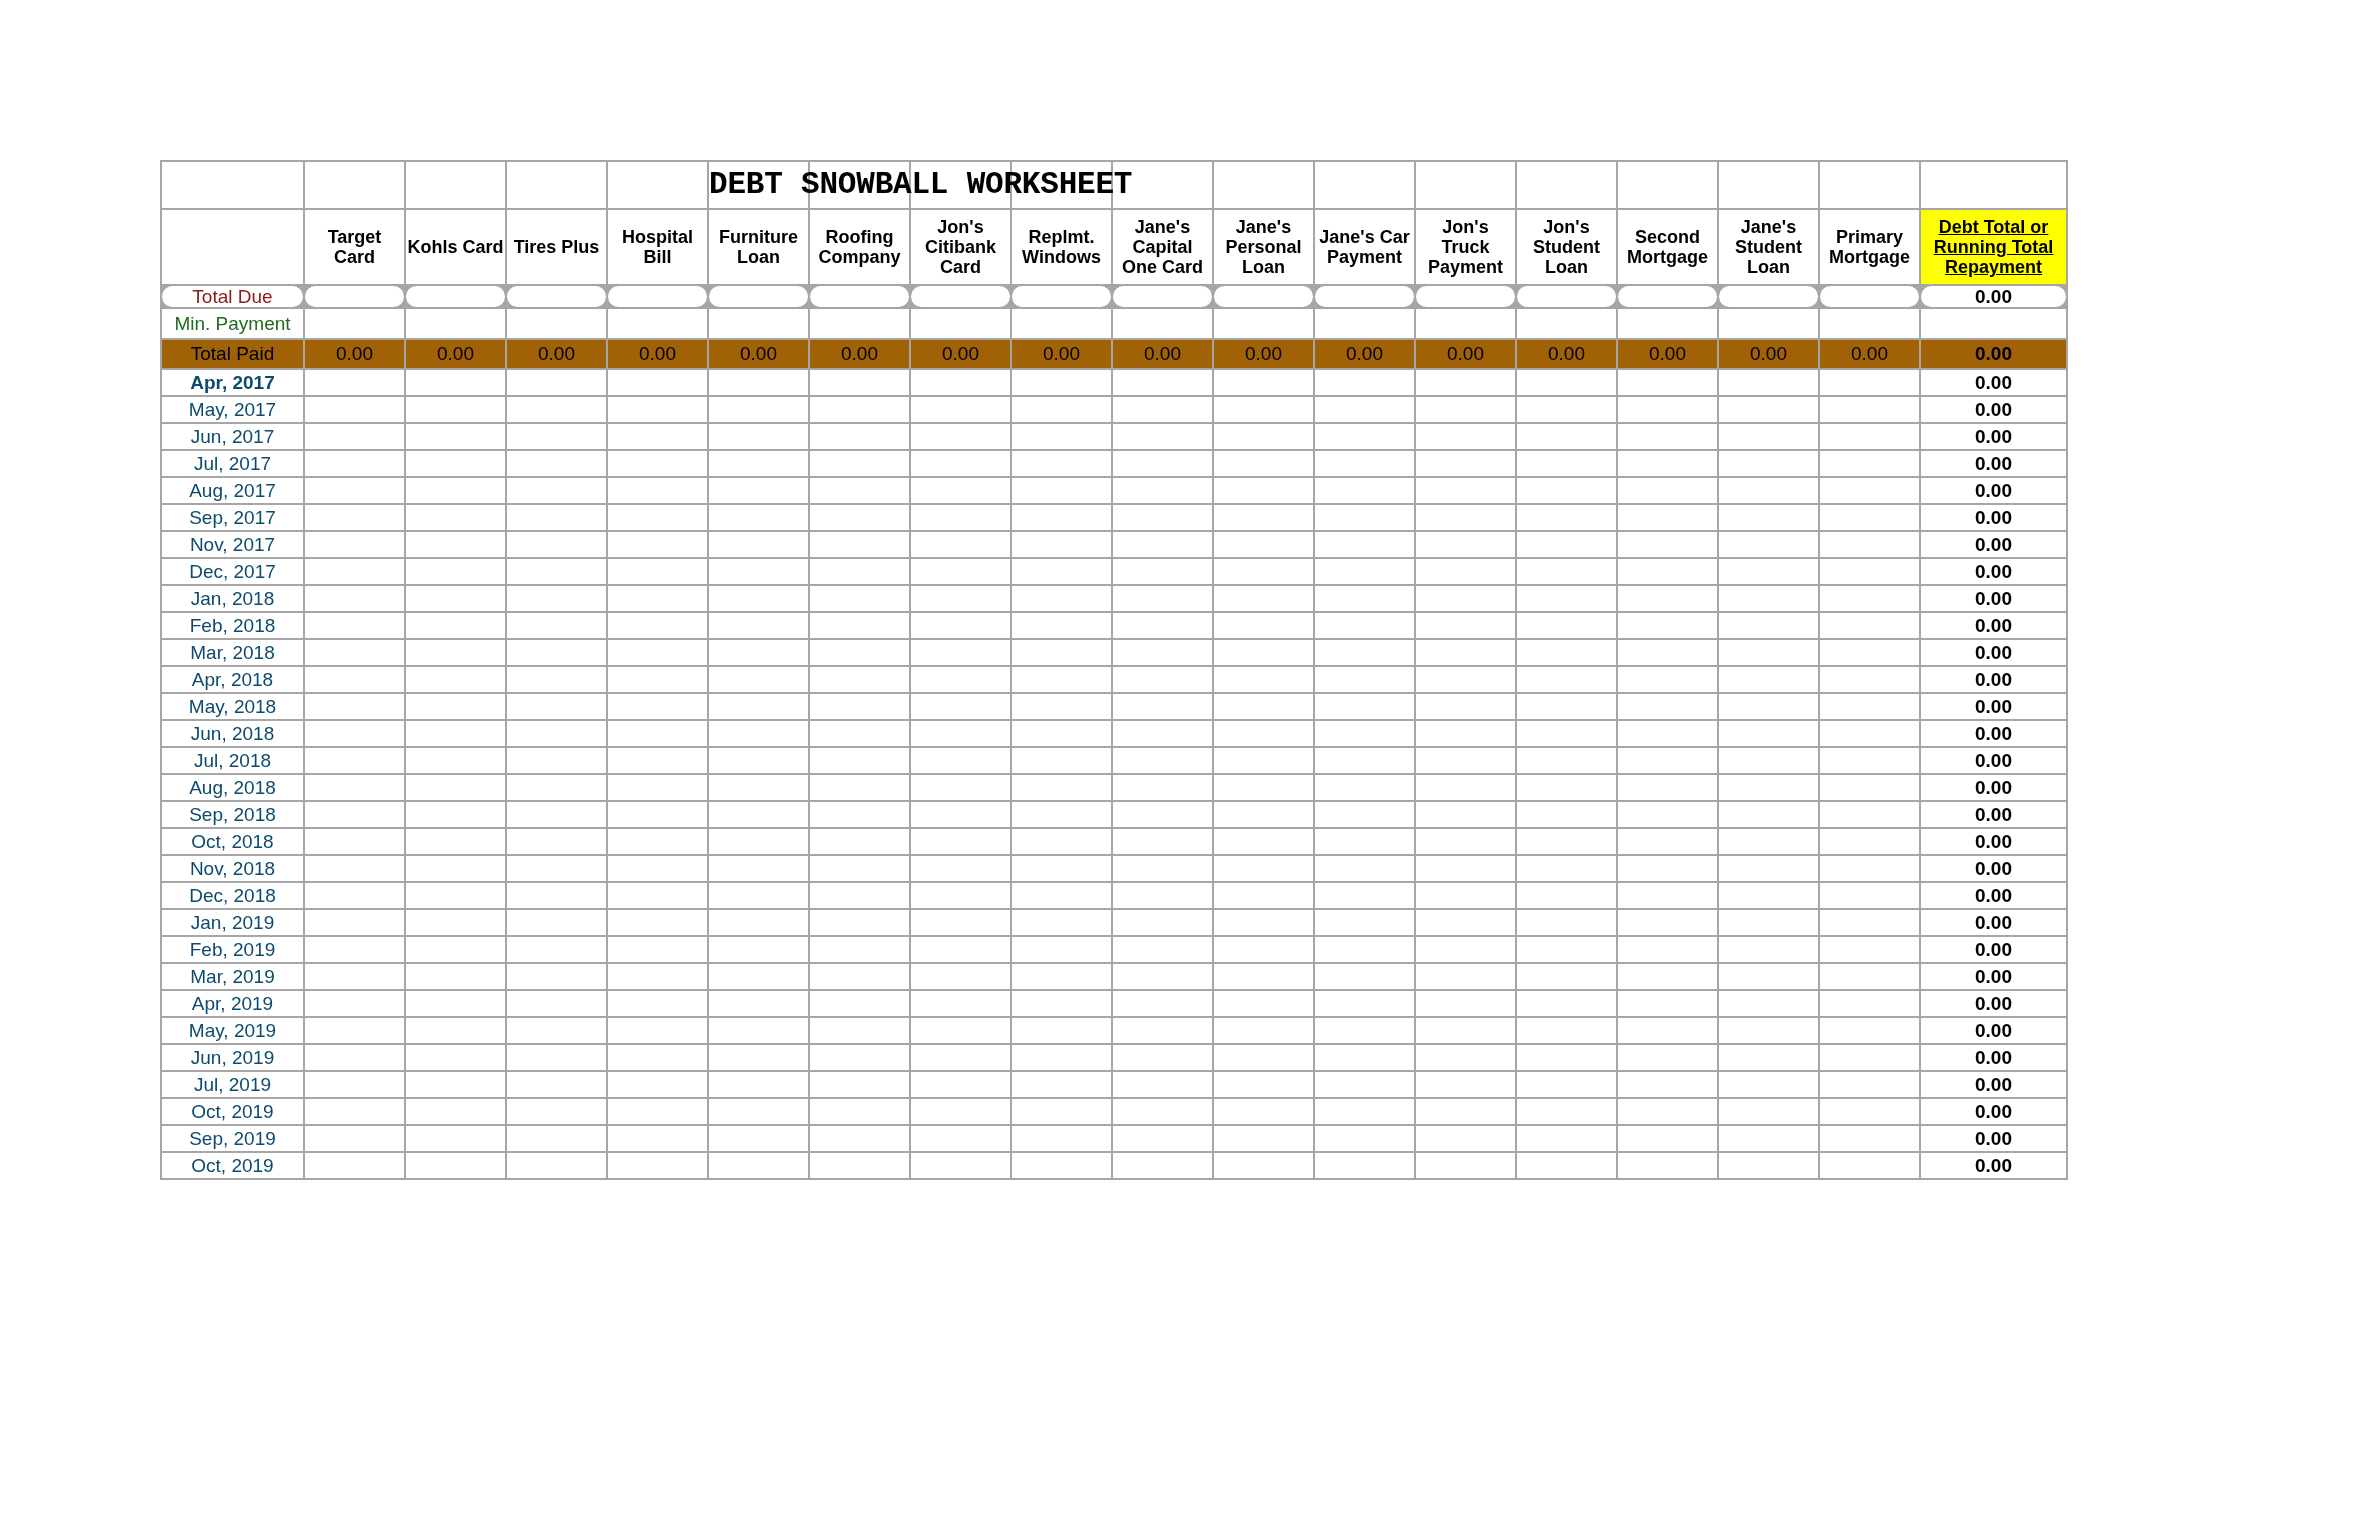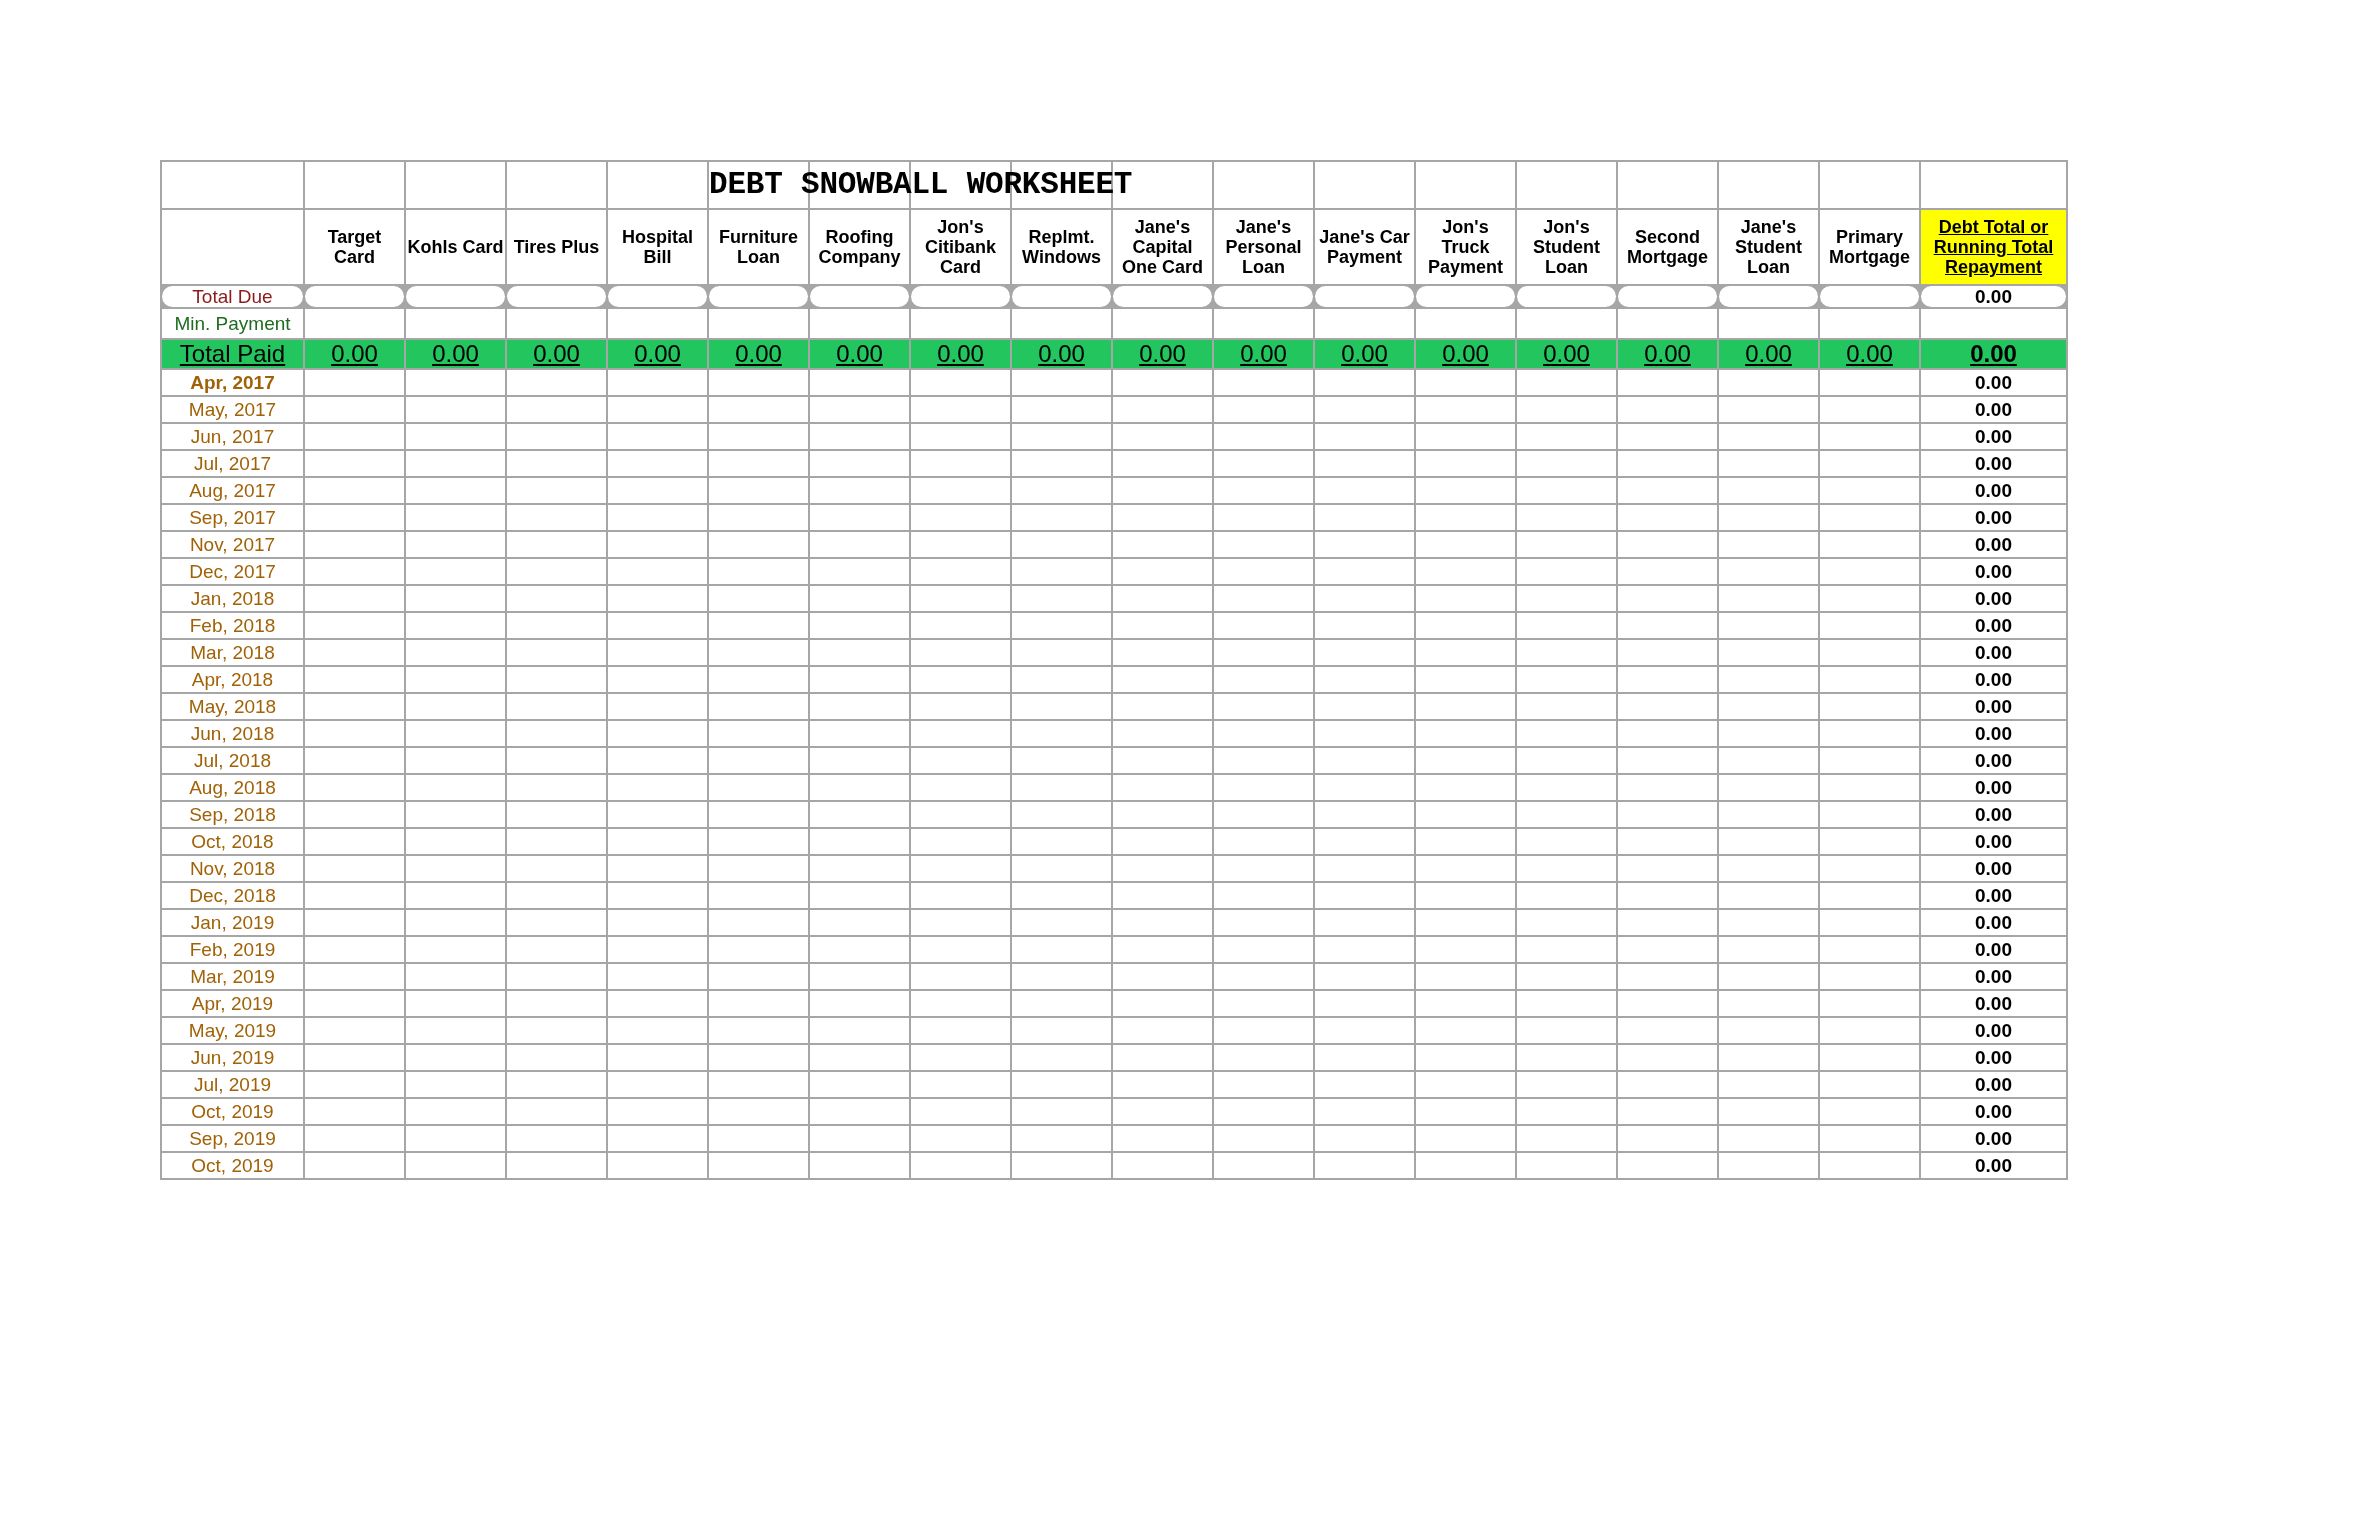--- a/index.html
+++ b/index.html
@@ -91,32 +91,31 @@
     background: #cdeccd;
     color: #1f6b1f;
     font-size: 19px;
     text-align: center;
   }
   td.min-cell { background: #cdeccd; }
 
   
   tr.paid-row td {
     height: 28.5px;
-    background: #22c55e;
+    background: #a16207;
     color: #000000;
-    font-size: 24px;
-    text-decoration: underline;
+    font-size: 19px;
   }
   tr.paid-row { background: #a6a6a6; }
 
   
   tr.month-row td { height: 25px; }
   td.month-label {
     background: #c3c3c3;
-    color: #a16207;
+    color: #0c4a6e;
     font-size: 19px;
     text-align: center;
   }
   td.month-label.active {
     background: #ffffff;
     font-weight: bold;
   }
   td.month-cell { background: #ffffff; }
 
   

